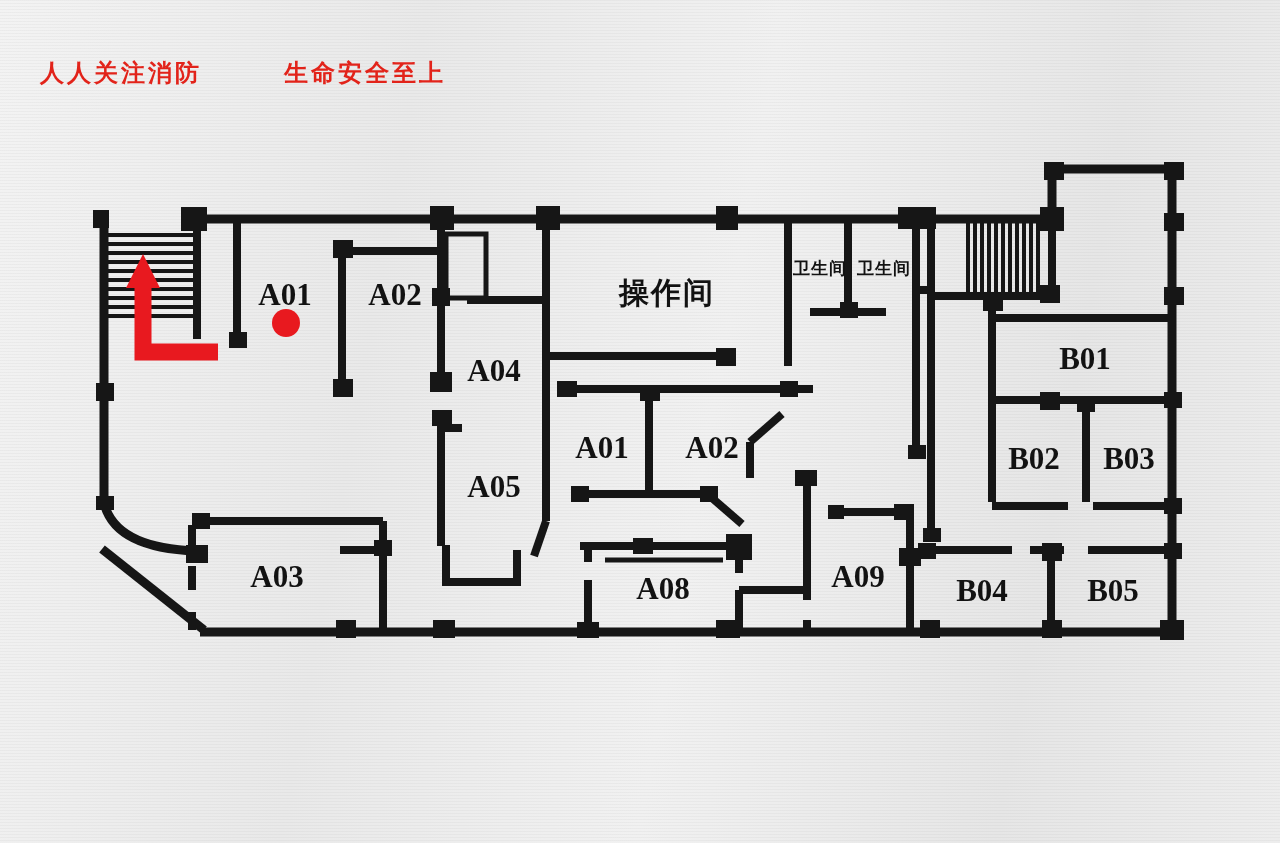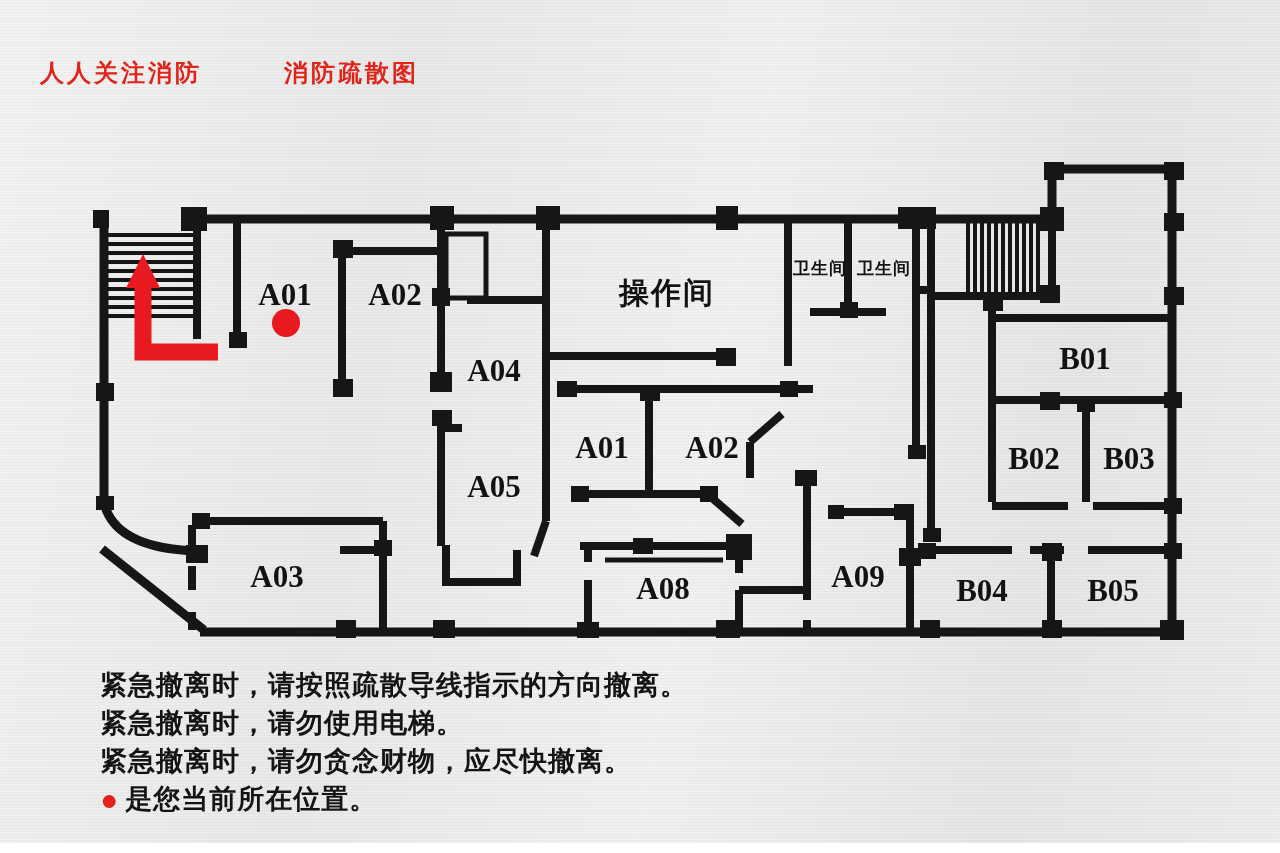--- a/index.html
+++ b/index.html
@@ -34,21 +34,21 @@
   .room-en{font-family:"Liberation Serif",serif;font-weight:bold;font-size:31px;}
   .room-cjk{font-weight:bold;font-size:30px;letter-spacing:2px;}
   .room-cjk-sm{font-weight:bold;font-size:17px;letter-spacing:1px;}
 </style>
 </head>
 <body>
 
 <div class="poster">
 
   <div class="slogan left">人人关注消防</div>
-  <div class="slogan right">消防疏散图</div>
+  <div class="slogan right">生命安全至上</div>
 
   <svg width="1280" height="853" viewBox="0 0 1280 853" style="position:absolute;left:0;top:0;" xmlns="http://www.w3.org/2000/svg">
 
     <g stroke="#161616" stroke-width="9" fill="none">
       <path d="M185 219 H1050"></path>
       <path d="M1048 169 H1176"></path>
       <path d="M1052 165 V222"></path>
       <path d="M1172 165 V636"></path>
       <path d="M200 632 H1172"></path>
       <path d="M104 213 V507"></path>
@@ -201,22 +201,14 @@
       <text class="room-en" x="663" y="599">A08</text>
       <text class="room-en" x="858" y="587">A09</text>
       <text class="room-en" x="1085" y="369">B01</text>
       <text class="room-en" x="1034" y="469">B02</text>
       <text class="room-en" x="1129" y="469">B03</text>
       <text class="room-en" x="982" y="601">B04</text>
       <text class="room-en" x="1113" y="601">B05</text>
     </g>
   </svg>
 
-  <div class="footer">
-    <div>紧急撤离时，请按照疏散导线指示的方向撤离。</div>
-    <div>紧急撤离时，请勿使用电梯。</div>
-    <div>紧急撤离时，请勿贪念财物，应尽快撤离。</div>
-    <div>
-      <span class="bullet">●</span><span>是您当前所在位置。</span>
-    </div>
-  </div>
 
 </div>
 
 </body></html>

